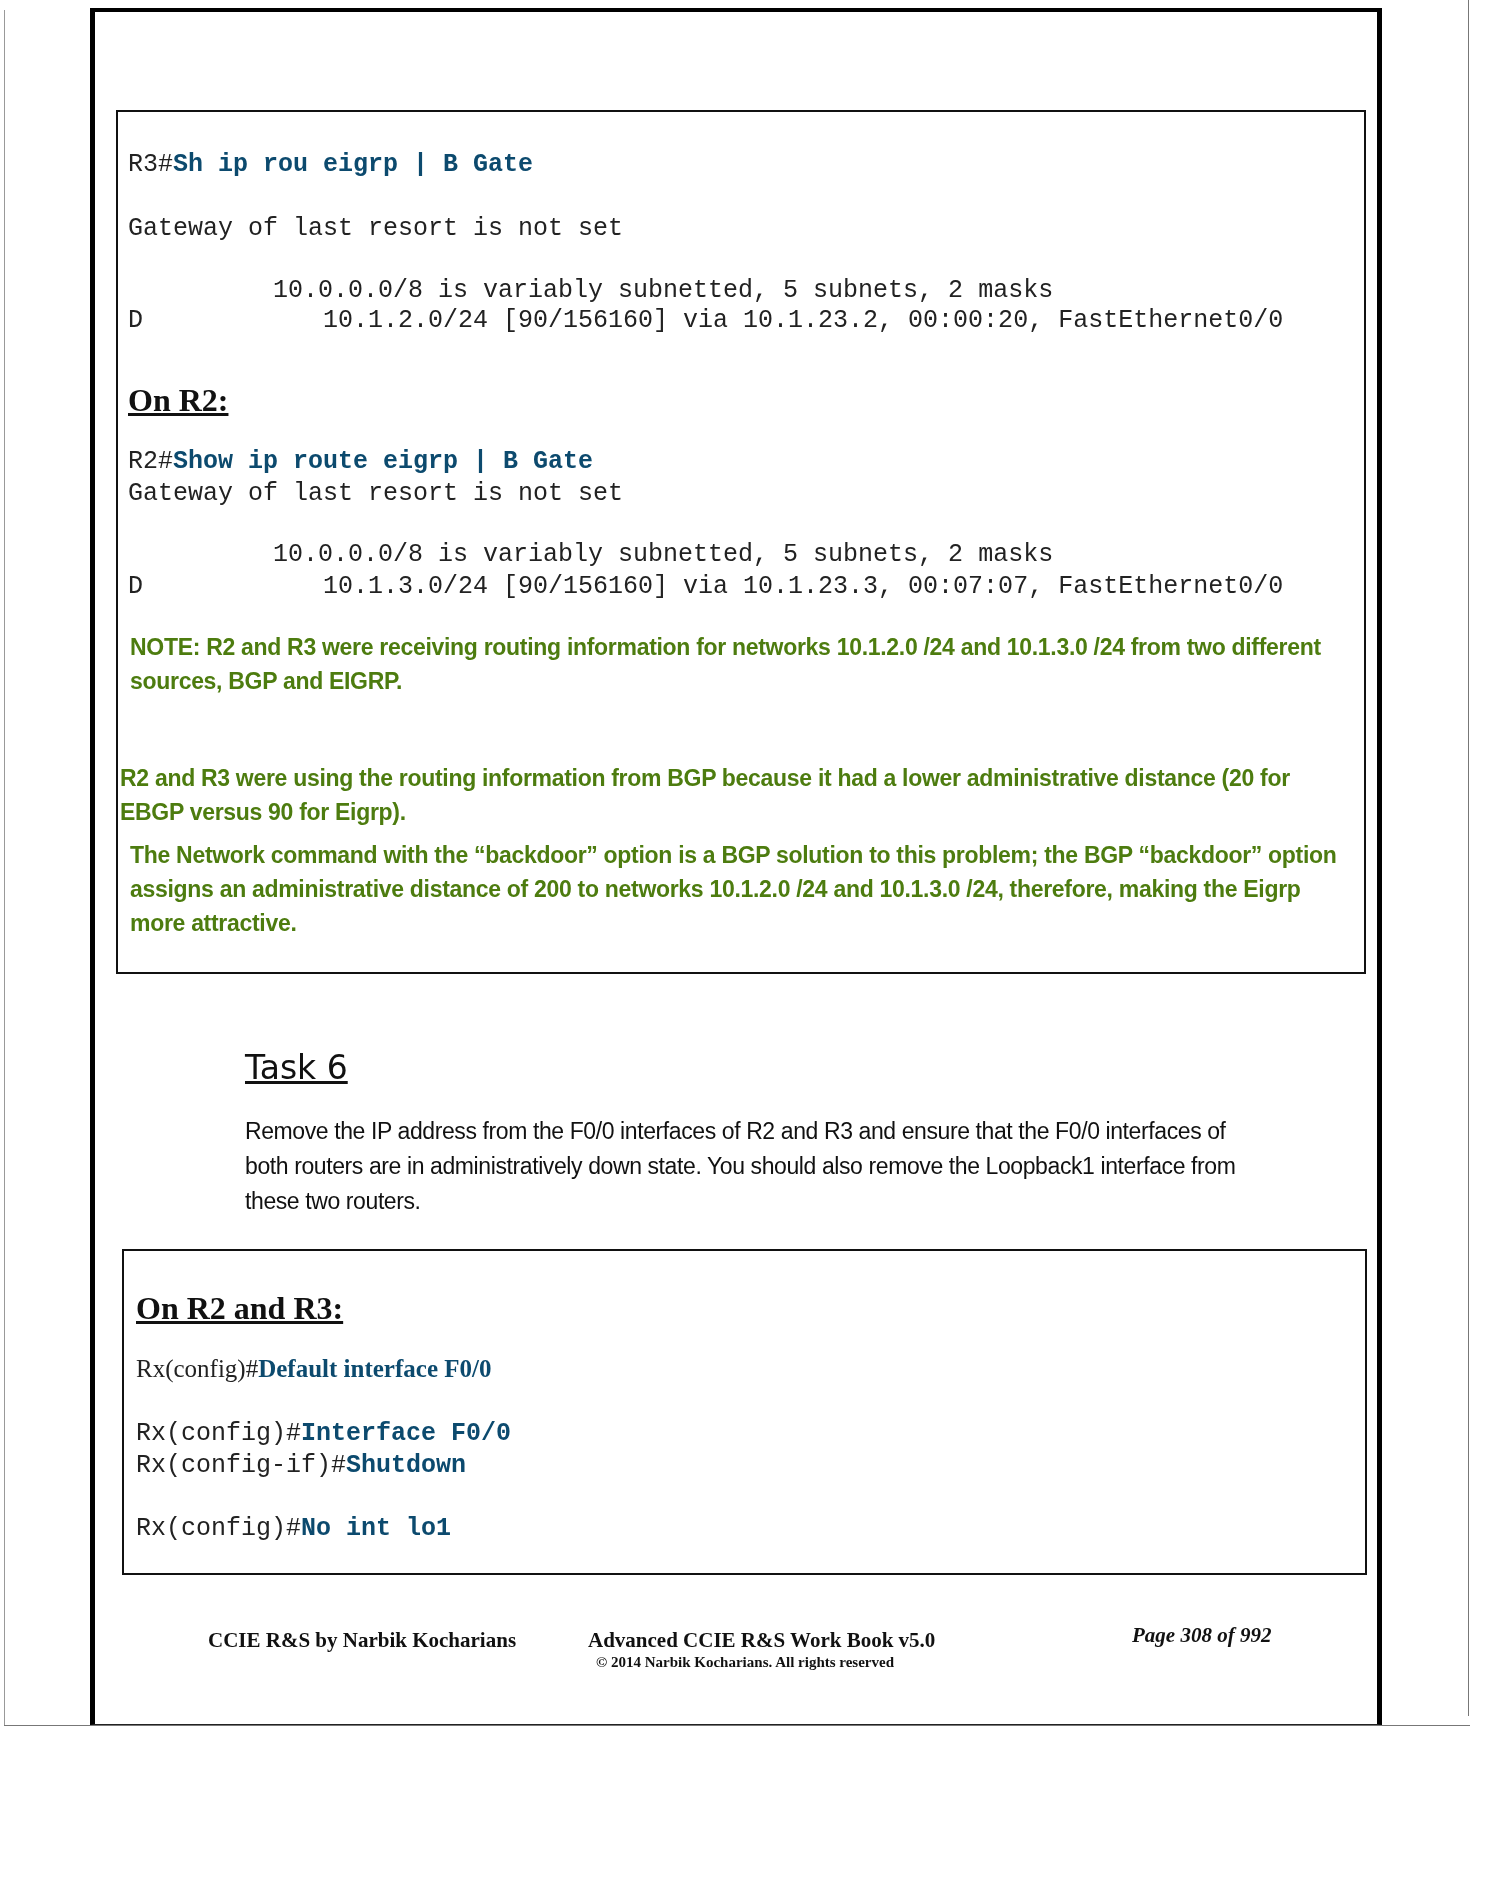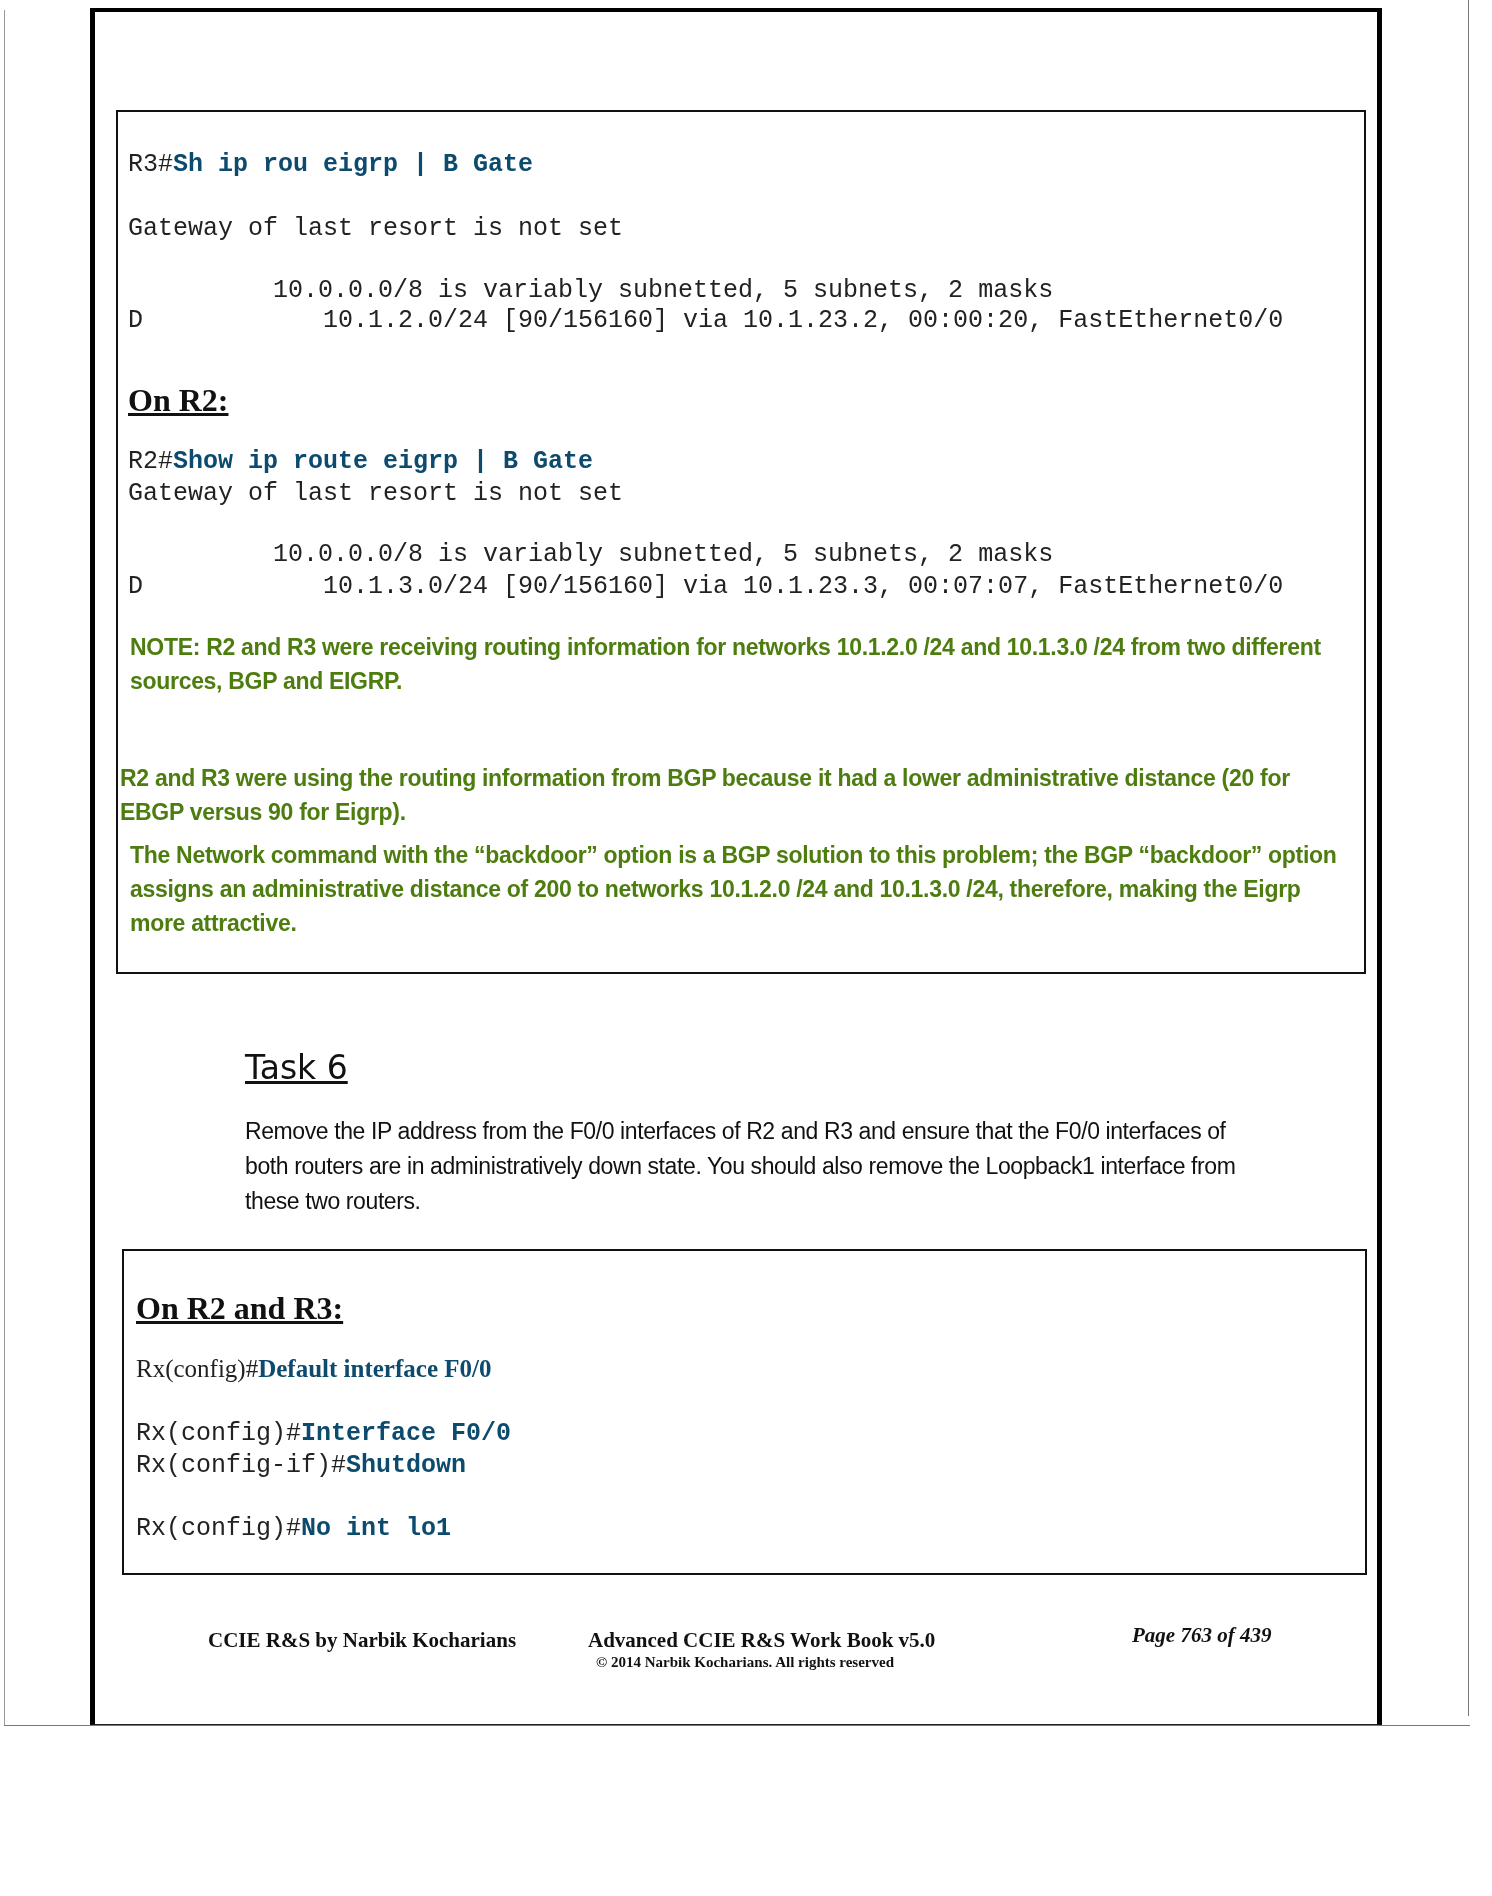--- a/index.html
+++ b/index.html
@@ -82,13 +82,13 @@
 <div class="heading-serif" style="left:136px; top:1290px;">On R2 and R3:</div>
 
 <div class="mono" style="left:136px; top:1355px;font-family:Liberation Serif, serif;"><span>Rx(config)#</span><b>Default interface F0/0</b></div>
 <div class="mono" style="left:136px; top:1419px;"><span>Rx(config)#</span><b>Interface F0/0</b></div>
 <div class="mono" style="left:136px; top:1451px;"><span>Rx(config-if)#</span><b>Shutdown</b></div>
 <div class="mono" style="left:136px; top:1514px;"><span>Rx(config)#</span><b>No int lo1</b></div>
 
 <div class="footer" id="footer-left">CCIE R&amp;S by Narbik Kocharians</div>
 <div class="footer" id="footer-center">Advanced CCIE R&amp;S Work Book v5.0</div>
 <div class="footer" id="footer-copy">© 2014 Narbik Kocharians. All rights reserved</div>
-<div class="footer" id="footer-page">Page 763 of 439</div>
+<div class="footer" id="footer-page">Page 308 of 992</div>
 
 </body></html>

